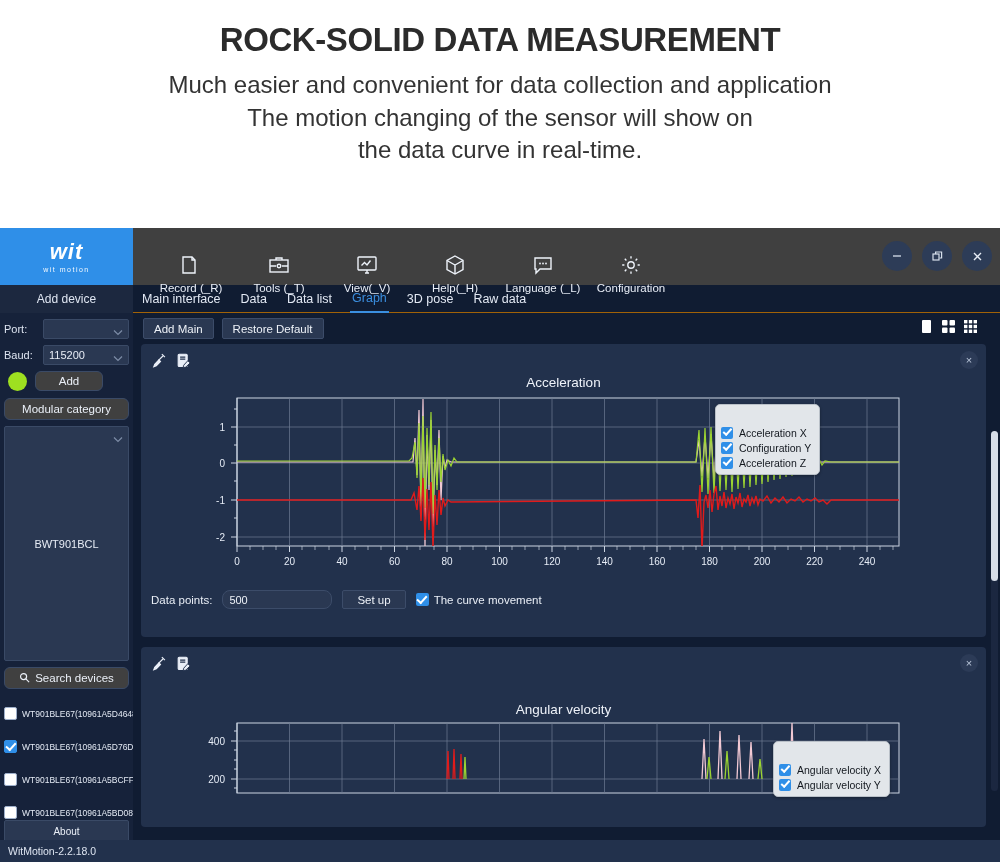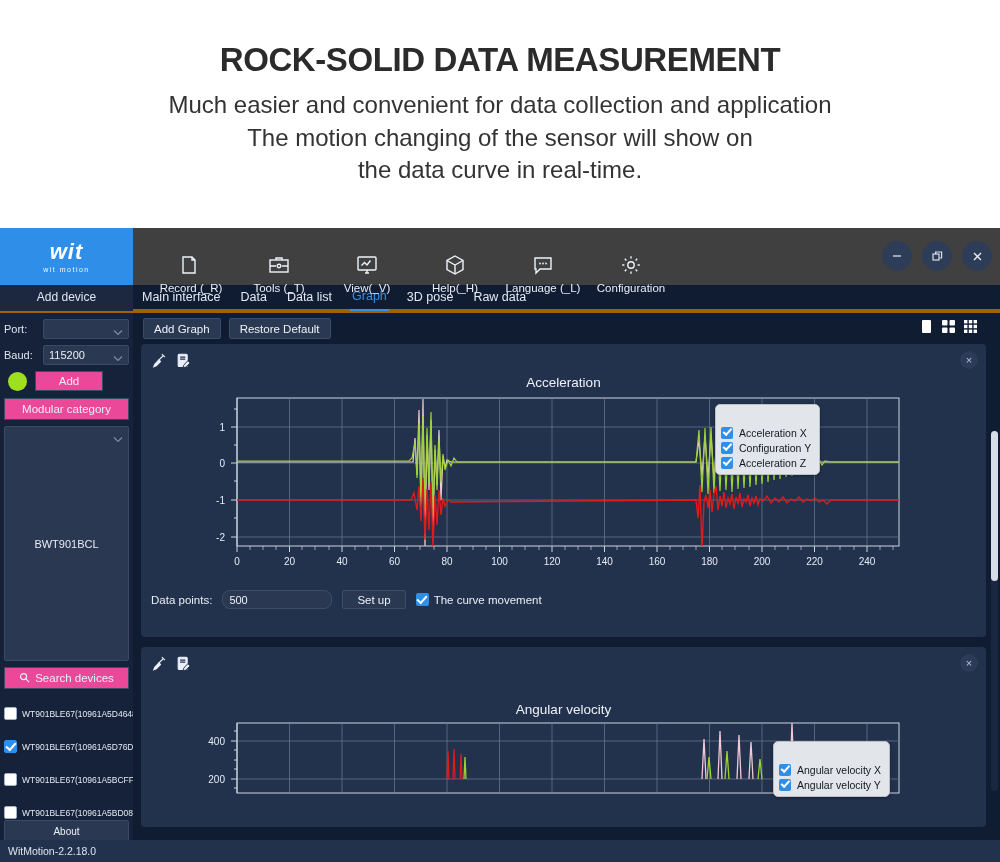--- a/index.html
+++ b/index.html
@@ -4,21 +4,21 @@
 <style>
   * { box-sizing: border-box; margin: 0; padding: 0; }
   html, body {
     width: 1000px; height: 862px;
     background: #ffffff;
     font-family: "Liberation Sans", sans-serif;
     overflow: hidden;
   }
 
   
-  .promo { width: 1000px; padding-top: 22px; text-align: center; margin-top: 20px; }
+  .promo { width: 1000px; padding-top: 22px; text-align: center; }
   .promo-title {
     font-size: 33px; font-weight: 700; letter-spacing: -0.4px;
     color: #2b2b2b; line-height: 1.12;
   }
   .promo-sub {
     font-size: 24px; color: #333333; line-height: 1.36; margin-top: 10px;
     font-weight: 400;
   }
 
   
@@ -51,21 +51,21 @@
   .wc {
     width: 30px; height: 30px; border-radius: 50%; background: #2d3c57;
     display: flex; align-items: center; justify-content: center; cursor: pointer;
   }
 
   
   .tabrow {
     height: 28px; background: #101c32; display: flex; align-items: center;
     border-bottom: 1px solid #1a2butilized;
   }
-  .tabrow { border-bottom: 4px solid #a16207; }
+  .tabrow { border-bottom: 1px solid #a16207; }
   .adddevice {
     width: 133px; height: 28px; color: #dfe6f2; font-size: 12px;
     display: flex; align-items: center; justify-content: center;
     background: #1c283f; cursor: pointer;
   }
   .tabs { display: flex; align-items: center; padding-left: 7px; gap: 16px; height: 28px; }
   .tab {
     font-size: 12.5px; color: #e3e9f4; cursor: pointer; height: 28px;
     display: flex; align-items: center; padding: 0 2px;
   }
@@ -83,21 +83,21 @@
   .lbl { font-size: 11px; color: #dde4f0; width: 34px; }
   .sel {
     flex: 1; height: 20px; background: #2a3852; border: 1px solid #3a4a66;
     border-radius: 2px; display: flex; align-items: center; padding: 0 5px;
     font-size: 11px; color: #e7ecf5; position: relative; cursor: pointer;
   }
   .sel .chev { position: absolute; right: 5px; top: 6px; }
   .statusrow { display: flex; align-items: center; gap: 8px; margin-bottom: 7px; }
   .dot { width: 19px; height: 19px; border-radius: 50%; background: #9ee020; margin-left: 4px; }
   .btn {
-    background: #ec4899; border: 1px solid #3a4a66; border-radius: 0;
+    background: #404040; border: 1px solid #3a4a66; border-radius: 6px;
     color: #eaeff7; font-size: 11.5px; display: flex; align-items: center;
     justify-content: center; cursor: pointer;
   }
   .btn-add { width: 68px; height: 20px; }
   .btn-wide { width: 100%; height: 22px; margin-bottom: 6px; }
   .devlist { margin-top: 2px; }
   .devrow { display: flex; align-items: center; gap: 5px; height: 33px; cursor: pointer; }
   .cb {
     width: 13px; height: 13px; border: 1px solid #9fb0cb; border-radius: 2px;
     background: #ffffff; flex: none; display: flex; align-items: center; justify-content: center;
@@ -375,21 +375,21 @@
           <span class="devname">WT901BLE67(10961A5BD034)</span>
         </div>
       </div>
 
       <div class="about">About</div>
     </div>
 
     <div class="main">
 
       <div class="toolbar">
-        <div class="tbtn">Add Graph</div>
+        <div class="tbtn">Add Main</div>
         <div class="tbtn">Restore Default</div>
         <div class="viewmodes">
           <span>
             <svg width="15" height="15" viewBox="0 0 15 15">
                 <rect x="3" y="1" width="9" height="13" rx="1" fill="#fff"></rect>
               </svg>
           </span>
           <span>
             <svg width="15" height="15" viewBox="0 0 15 15" fill="#fff">
               <rect x="1" y="1" width="5.5" height="5.5" rx="1"></rect>

